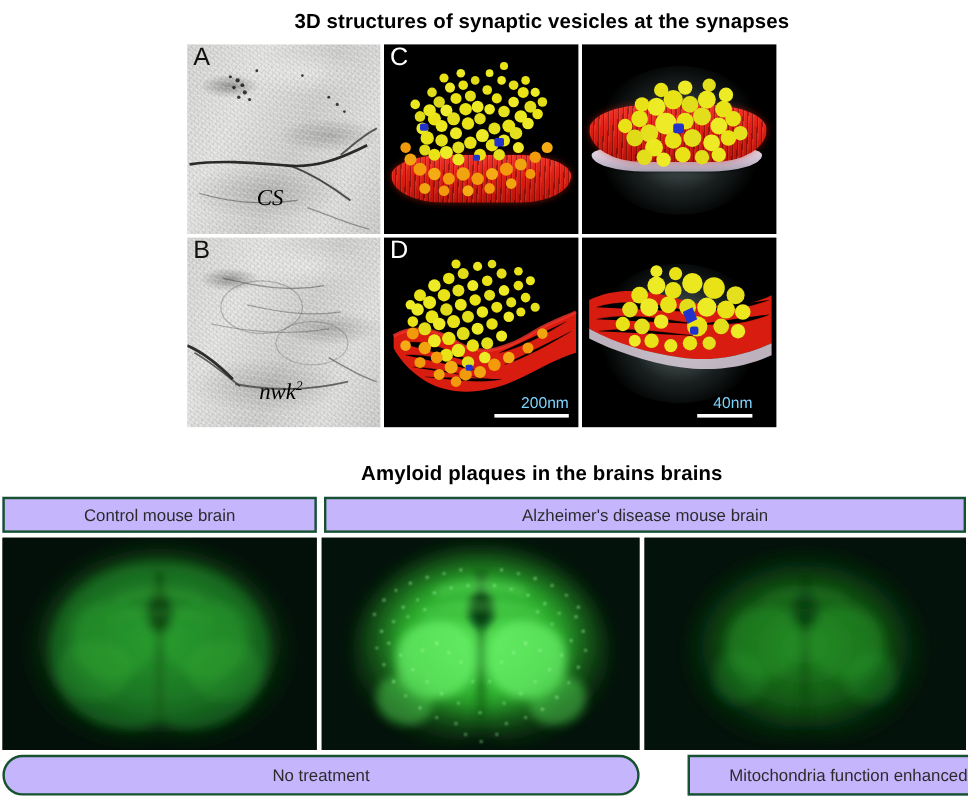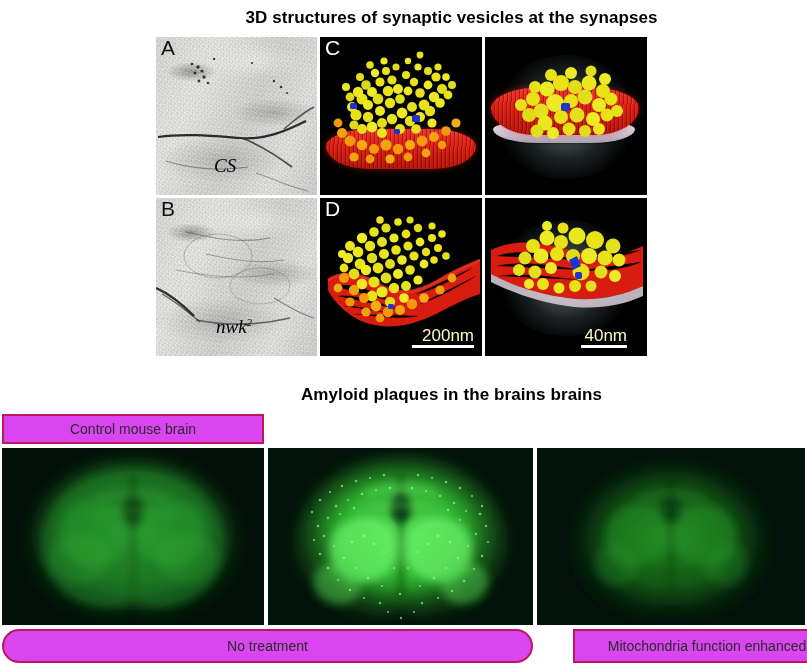--- a/index.html
+++ b/index.html
@@ -65,29 +65,29 @@
       repeating-linear-gradient(92deg, rgba(0,0,0,.30) 0 1px, rgba(255,255,255,.07) 1px 2px, transparent 2px 4px),
       linear-gradient(180deg,#f0342a 0%,#e11f12 40%,#b81208 100%);
     box-shadow:0 0 6px rgba(220,40,20,.5);
   }
   .ribbon-white{
     position:absolute;
     background:linear-gradient(180deg,#efe6ef 0%,#cdbfd2 60%,#a9a0b0 100%);
     box-shadow:0 1px 2px rgba(0,0,0,.4);
   }
   .scalebar-wrap{position:absolute;z-index:7;text-align:right;color:#fff;}
-  .scalebar-text{font-size:17px;line-height:15px;color:#fef9c3;
+  .scalebar-text{font-size:13px;line-height:15px;color:#7dd3fc;
     font-family:"Liberation Sans",sans-serif;}
   .scalebar-line{height:3px;background:#fff;margin-top:2px;margin-left:auto;}
 
   
   #brain-figure{position:absolute;left:0;top:414px;width:807px;height:258px;}
   .hdr-row{position:absolute;left:0;top:0;width:807px;height:30px;}
   .lbl-box{
-    position:absolute;border:2px solid #be185d;background:#d946ef;
+    position:absolute;border:2px solid #14532d;background:#c4b5fd;
     display:flex;align-items:center;justify-content:center;
     font-size:14px;color:#2b2b2b;box-sizing:border-box;
     font-family:"Liberation Sans",sans-serif;
   }
   .brain-row{position:absolute;left:0;top:34px;width:807px;height:177px;}
   .brain-cell{position:absolute;top:0;height:177px;overflow:hidden;background:#020a02;}
   .brain-inner{position:absolute;inset:0;}
   .ftr-row{position:absolute;left:0;top:215px;width:807px;height:38px;}
 </style>
 </head>
@@ -416,20 +416,21 @@
     </div>
   </div>
 </div>
 
 <div class="fig-title" id="title-plaques">Amyloid plaques in the brains brains</div>
 
 <div id="brain-figure">
 
   <div class="hdr-row">
     <div class="lbl-box" style="left:2px;top:0;width:262px;height:30px;">Control mouse brain</div>
+    <div class="lbl-box" style="left:270px;top:0;width:535px;height:30px;">Alzheimer's disease mouse brain</div>
   </div>
 
   <div class="brain-row">
 
     <div class="brain-cell" style="left:2px;width:262px;">
       <svg class="brain-inner" viewBox="0 0 262 177" preserveAspectRatio="none">
         <defs>
           <radialGradient id="cGlow" cx="50%" cy="48%" r="62%">
             <stop offset="0%" stop-color="#2c9e2c" stop-opacity=".95"></stop>
             <stop offset="52%" stop-color="#1d741d" stop-opacity=".8"></stop>

